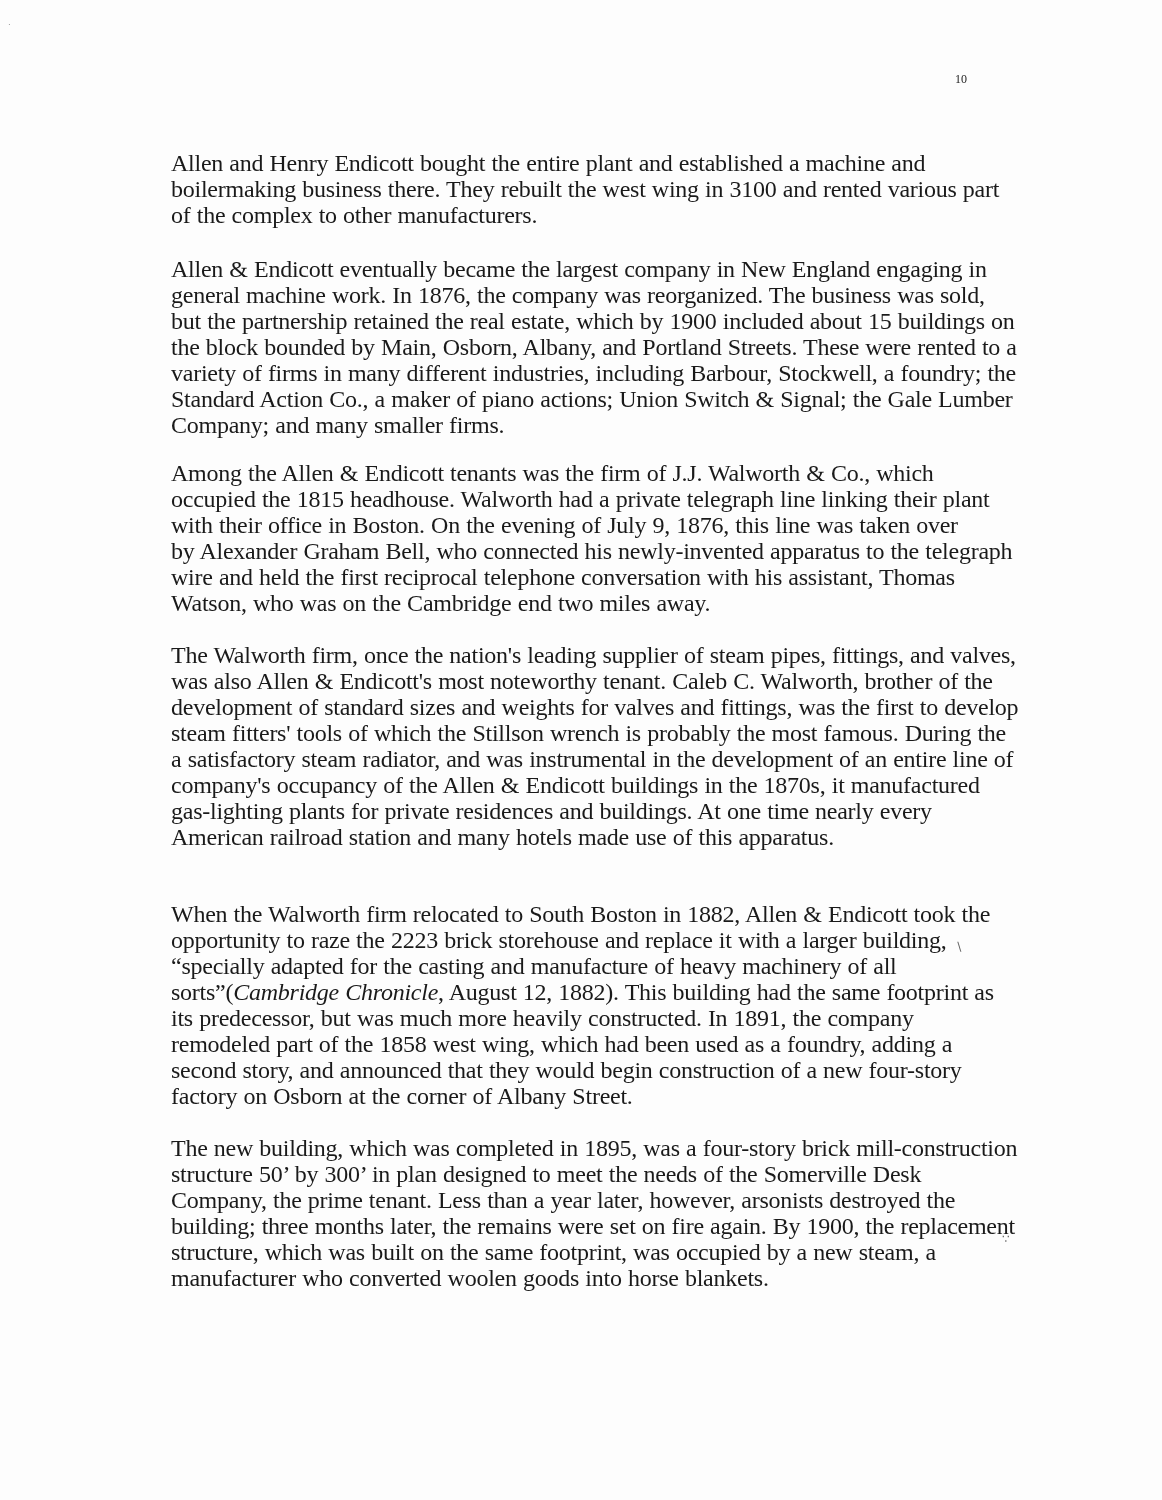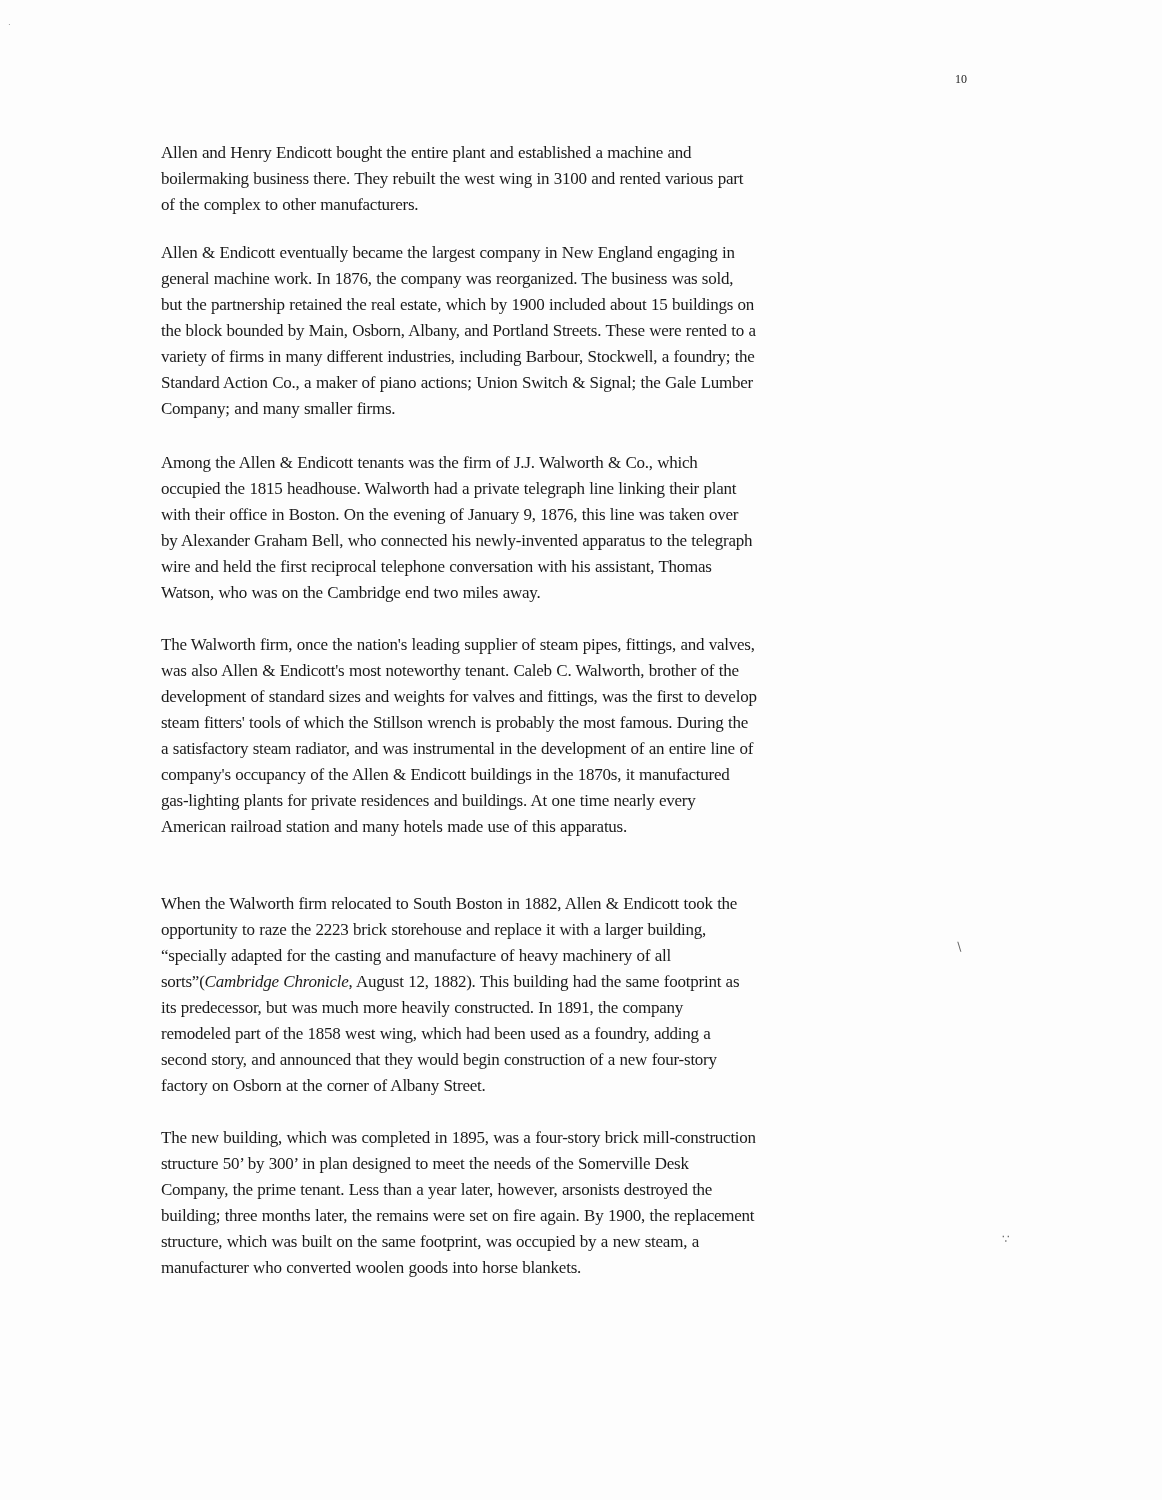--- a/index.html
+++ b/index.html
@@ -8,56 +8,56 @@
     position: absolute; left: 0; top: 0; width: 1162px; height: 1500px;
     background: #fdfdfd;
     font-family: "Liberation Serif", "DejaVu Serif", serif;
     color: #1a1a1a;
   }
   .page-number {
     position: absolute; top: 72px; left: 955px;
     font-size: 12px; color: #222;
   }
   .para {
-    position: absolute; left: 161px; margin: 0;
-    font-size: 17px; line-height: 26px;
+    position: absolute; left: 161px; margin: 10px;
+    font-size: 24px; line-height: 26px;
     letter-spacing: -0.25px;
     word-spacing: 0.5px;
   }
   .line { display: block; white-space: nowrap; }
   .italic { font-style: italic; }
   .speck { position: absolute; color: #666; font-size: 12px; }
 </style>
 </head>
 <body>
 
 <div class="page">
 
   <div class="page-number">10</div>
 
   <p class="para" style="top:140px;">
     <span class="line">Allen and Henry Endicott bought the entire plant and established a machine and</span>
     <span class="line">boilermaking business there. They rebuilt the west wing in 3100 and rented various part</span>
     <span class="line">of the complex to other manufacturers.</span>
   </p>
 
-  <p class="para" style="top:240px;">
+  <p class="para" style="top:246px;">
     <span class="line">Allen &amp; Endicott eventually became the largest company in New England engaging in</span>
     <span class="line">general machine work. In 1876, the company was reorganized. The business was sold,</span>
     <span class="line">but the partnership retained the real estate, which by 1900 included about 15 buildings on</span>
     <span class="line">the block bounded by Main, Osborn, Albany, and Portland Streets. These were rented to a</span>
     <span class="line">variety of firms in many different industries, including Barbour, Stockwell, a foundry; the</span>
     <span class="line">Standard Action Co., a maker of piano actions; Union Switch &amp; Signal; the Gale Lumber</span>
     <span class="line">Company; and many smaller firms.</span>
   </p>
 
   <p class="para" style="top:450px;">
     <span class="line">Among the Allen &amp; Endicott tenants was the firm of J.J. Walworth &amp; Co., which</span>
     <span class="line">occupied the 1815 headhouse. Walworth had a private telegraph line linking their plant</span>
-    <span class="line">with their office in Boston. On the evening of January 9, 1876, this line was taken over</span>
+    <span class="line">with their office in Boston. On the evening of July 9, 1876, this line was taken over</span>
     <span class="line">by Alexander Graham Bell, who connected his newly-invented apparatus to the telegraph</span>
     <span class="line">wire and held the first reciprocal telephone conversation with his assistant, Thomas</span>
     <span class="line">Watson, who was on the Cambridge end two miles away.</span>
   </p>
 
   <p class="para" style="top:632px;">
     <span class="line">The Walworth firm, once the nation's leading supplier of steam pipes, fittings, and valves,</span>
     <span class="line">was also Allen &amp; Endicott's most noteworthy tenant. Caleb C. Walworth, brother of the</span>
     <span class="line">development of standard sizes and weights for valves and fittings, was the first to develop</span>
     <span class="line">steam fitters' tools of which the Stillson wrench is probably the most famous. During the</span>

